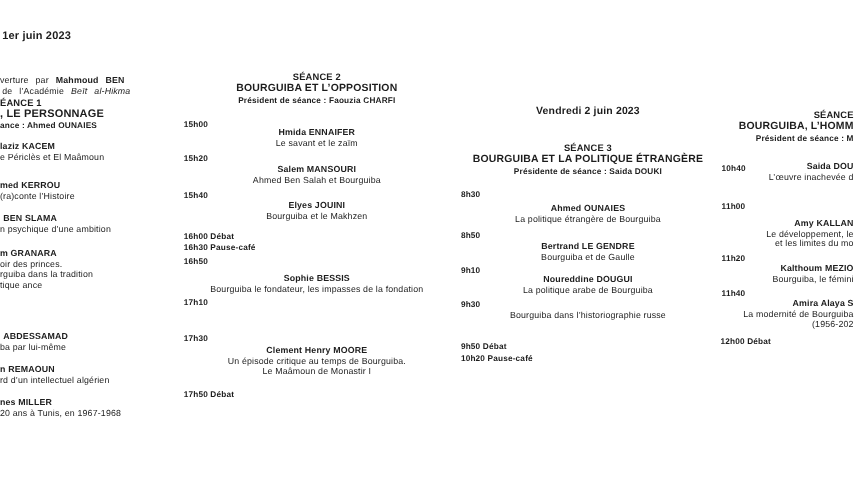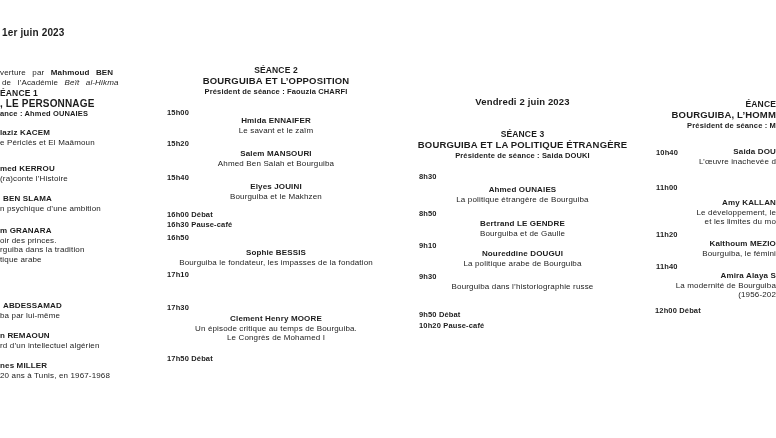--- a/index.html
+++ b/index.html
@@ -9,21 +9,21 @@
   }
   .t{position:absolute;white-space:nowrap;line-height:9.5px;}
   .blk{position:absolute;line-height:9.5px;}
   .b{font-weight:bold;}
   .i{font-style:italic;}
   .fs75{font-size:7.5px;}
   .fs8{font-size:8px;margin-top:20px;}
   .fs85{font-size:8.5px;}
   .fs95{font-size:9.5px;line-height:11px;}
   .fs10{font-size:10px;line-height:11px;}
-  .ctr{text-align:center;width:100%;left:0;}
+  .ctr{text-align:center;width:100%;left:12px;}
   .rgt{text-align:right;width:100%;left:0;}
   .col{position:absolute;top:0;height:438px;}
   .col2{left:170px;width:212px;}
   .col3{left:402px;width:241px;}
   .col4{left:600px;width:176px;}
   .just{word-spacing:4px;}
   .name{font-weight:bold;font-size:8px;}
   .ttl{font-size:8px;}
 </style>
 </head>
@@ -47,21 +47,21 @@
   <div class="ttl">(ra)conte l’Histoire</div>
 </div>
 <div class="blk" style="left:3px;top:194px">
   <div class="name">BEN SLAMA</div>
   <div class="ttl" style="margin-left:-3px">n psychique d’une ambition</div>
 </div>
 <div class="blk" style="left:0;top:226px">
   <div class="name">m GRANARA</div>
   <div class="ttl">oir des princes.</div>
   <div class="ttl">rguiba dans la tradition</div>
-  <div class="ttl">tique arabe</div>
+  <div class="ttl">tique ance</div>
 </div>
 <div class="blk" style="left:3px;top:301px">
   <div class="name">ABDESSAMAD</div>
   <div class="ttl" style="margin-left:-3px">ba par lui-même</div>
 </div>
 <div class="blk" style="left:0;top:331px">
   <div class="name">n REMAOUN</div>
   <div class="ttl">rd d’un intellectuel algérien</div>
 </div>
 <div class="blk" style="left:0;top:361px">
@@ -96,21 +96,21 @@
     <div class="name">Elyes JOUINI</div>
     <div class="ttl">Bourguiba et le Makhzen</div>
   </div>
   <div class="blk ctr" style="top:248px">
     <div class="name">Sophie BESSIS</div>
     <div class="ttl" style="white-space:nowrap">Bourguiba le fondateur, les impasses de la fondation</div>
   </div>
   <div class="blk ctr" style="top:314px">
     <div class="name">Clement Henry MOORE</div>
     <div class="ttl">Un épisode critique au temps de Bourguiba.</div>
-    <div class="ttl">Le Congrès de Mohamed I</div>
+    <div class="ttl">Le Maâmoun de Monastir I</div>
   </div>
 </div>
 
 <div class="t b fs75" style="left:419px;top:172px">8h30</div>
 <div class="t b fs75" style="left:419px;top:209px">8h50</div>
 <div class="t b fs75" style="left:419px;top:241px">9h10</div>
 <div class="t b fs75" style="left:419px;top:272px">9h30</div>
 <div class="t b fs75" style="left:419px;top:310px">9h50 Débat</div>
 <div class="t b fs75" style="left:419px;top:321px">10h20 Pause-café</div>
 
@@ -137,21 +137,21 @@
   </div>
 </div>
 
 <div class="t b fs75" style="left:656px;top:148px">10h40</div>
 <div class="t b fs75" style="left:656px;top:183px">11h00</div>
 <div class="t b fs75" style="left:656px;top:230px">11h20</div>
 <div class="t b fs75" style="left:656px;top:262px">11h40</div>
 <div class="t b fs75" style="left:655px;top:306px">12h00 Débat</div>
 
 <div class="col col4">
-  <div class="t rgt b fs85" style="top:100px">ÉANCE</div>
+  <div class="t rgt b fs85" style="top:100px">SÉANCE</div>
   <div class="t rgt b fs95" style="top:109px">BOURGUIBA, L’HOMM</div>
   <div class="t rgt b fs75" style="top:121px">Président de séance : M</div>
 
   <div class="blk rgt" style="top:147px">
     <div class="name">Saida DOU</div>
     <div class="ttl">L’œuvre inachevée d</div>
   </div>
   <div class="blk rgt" style="top:198px">
     <div class="name">Amy KALLAN</div>
     <div class="ttl">Le développement, le</div>

